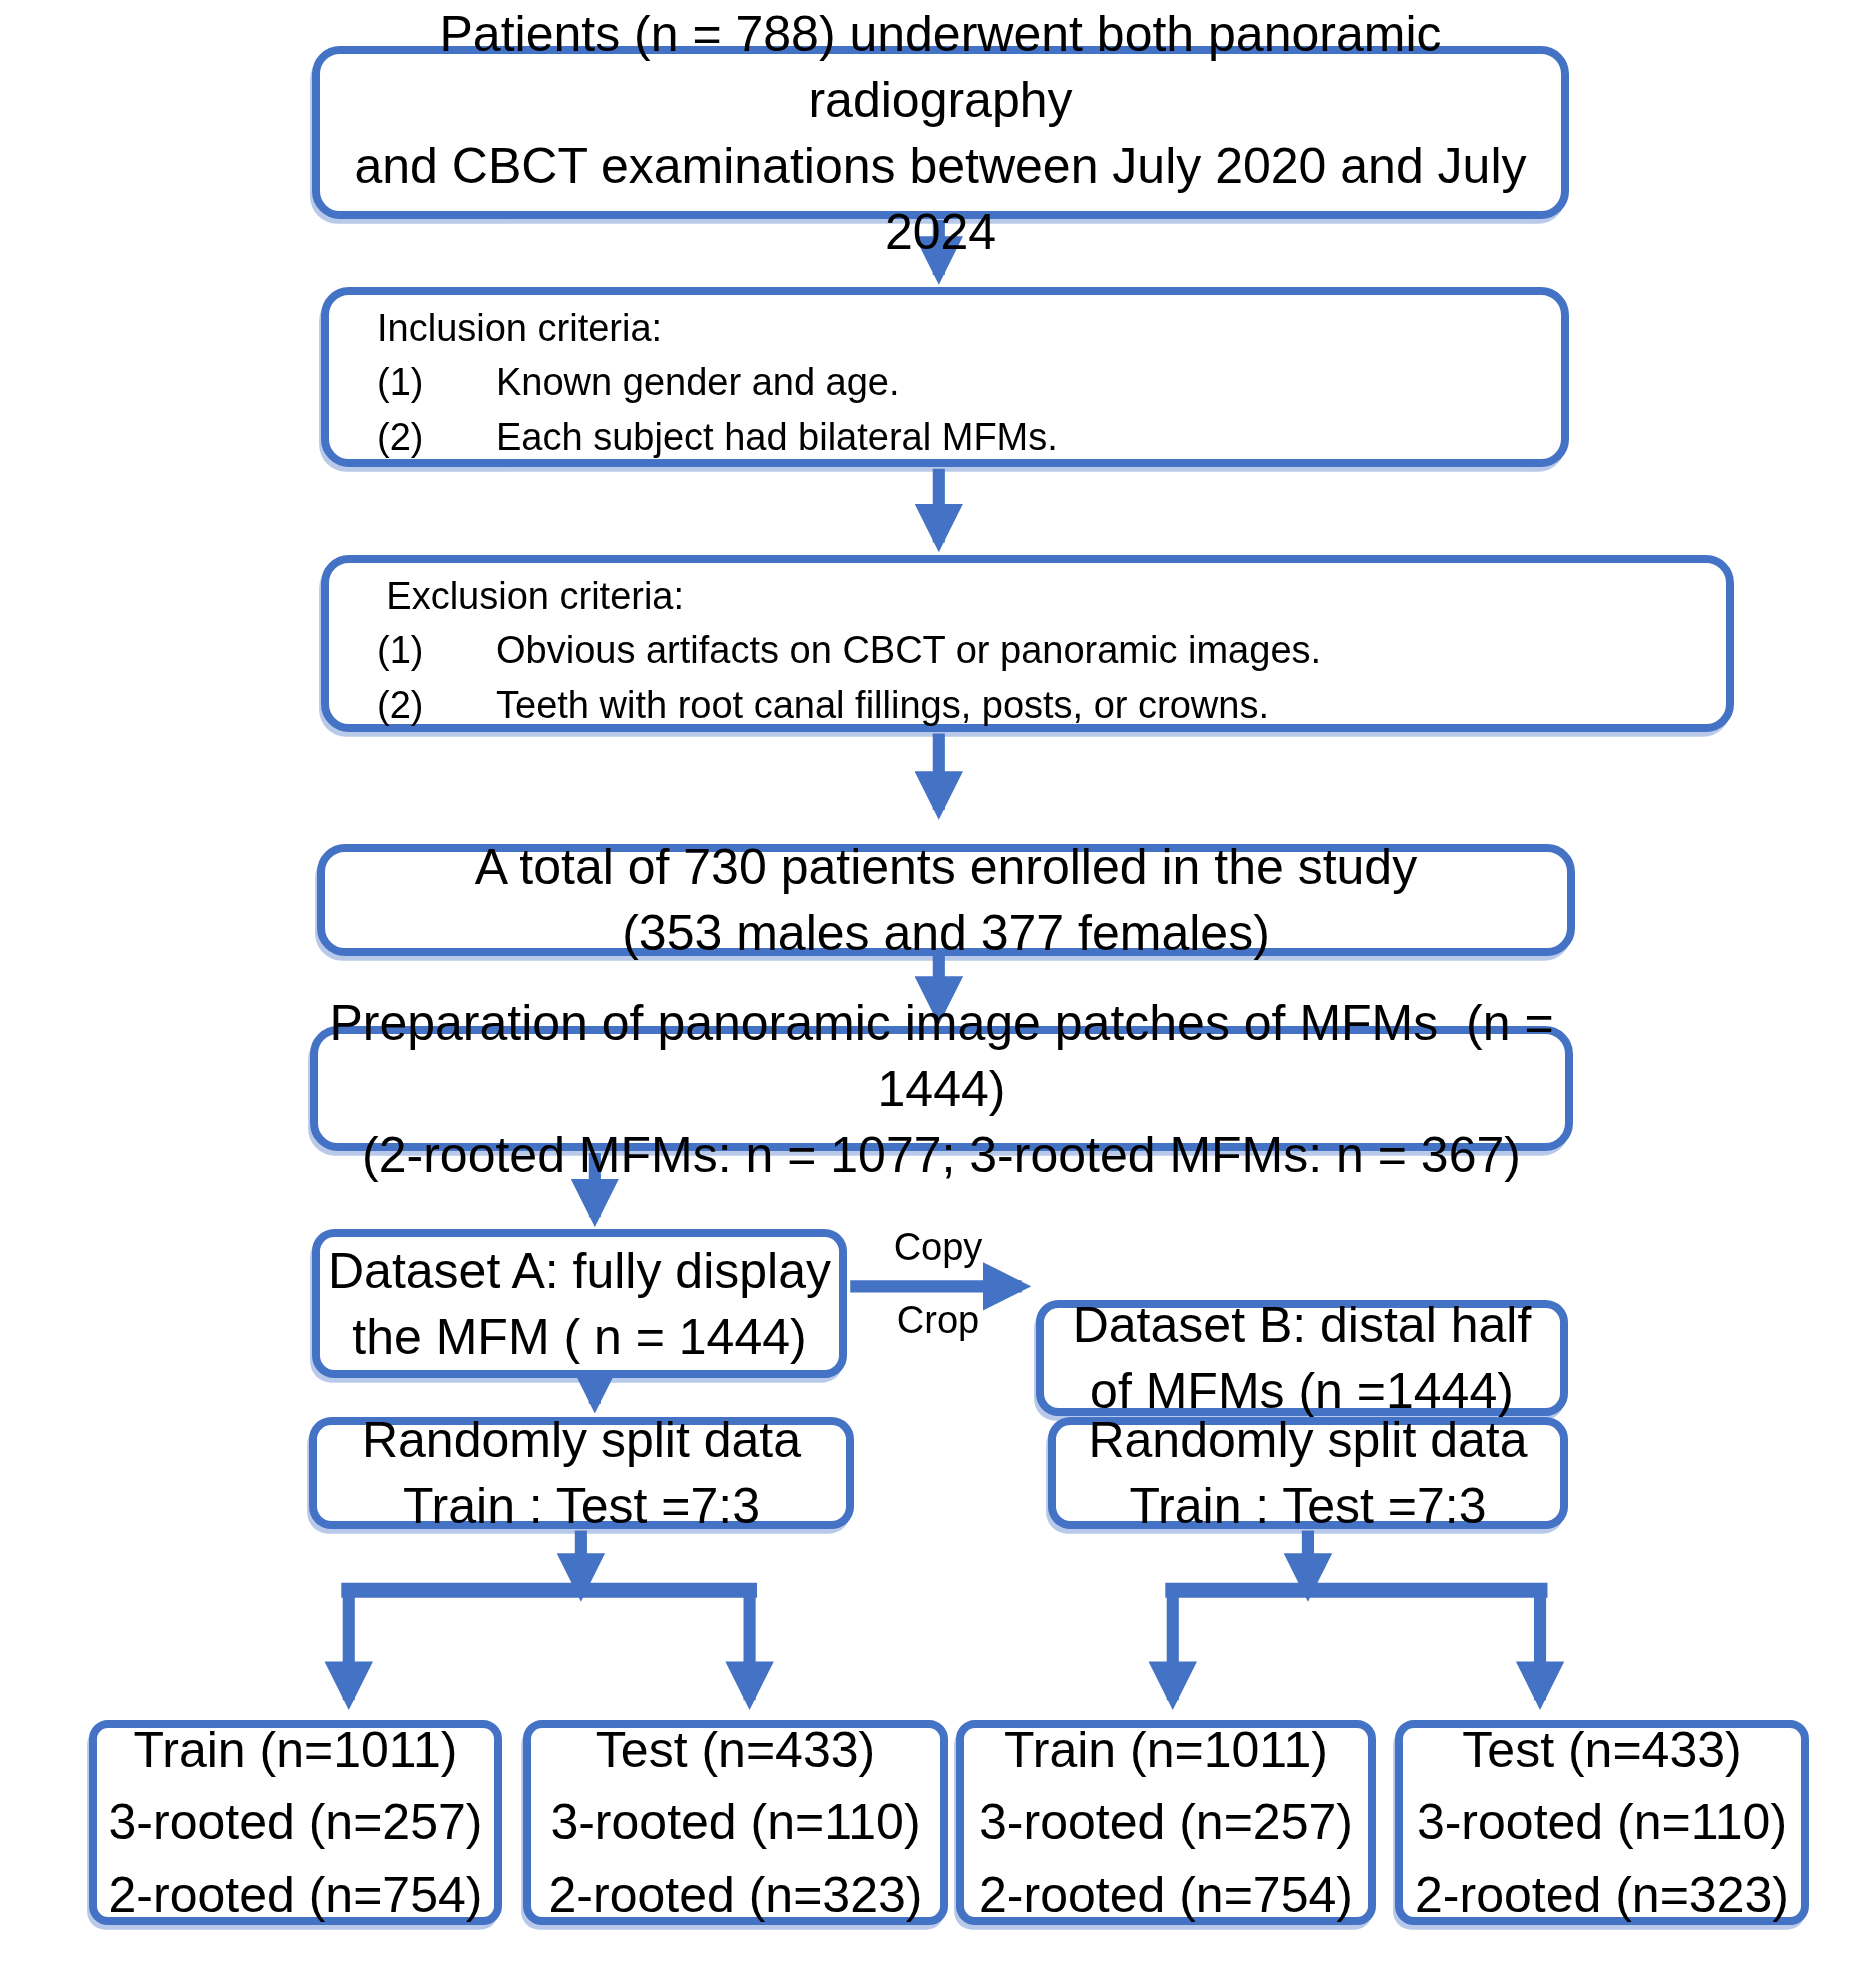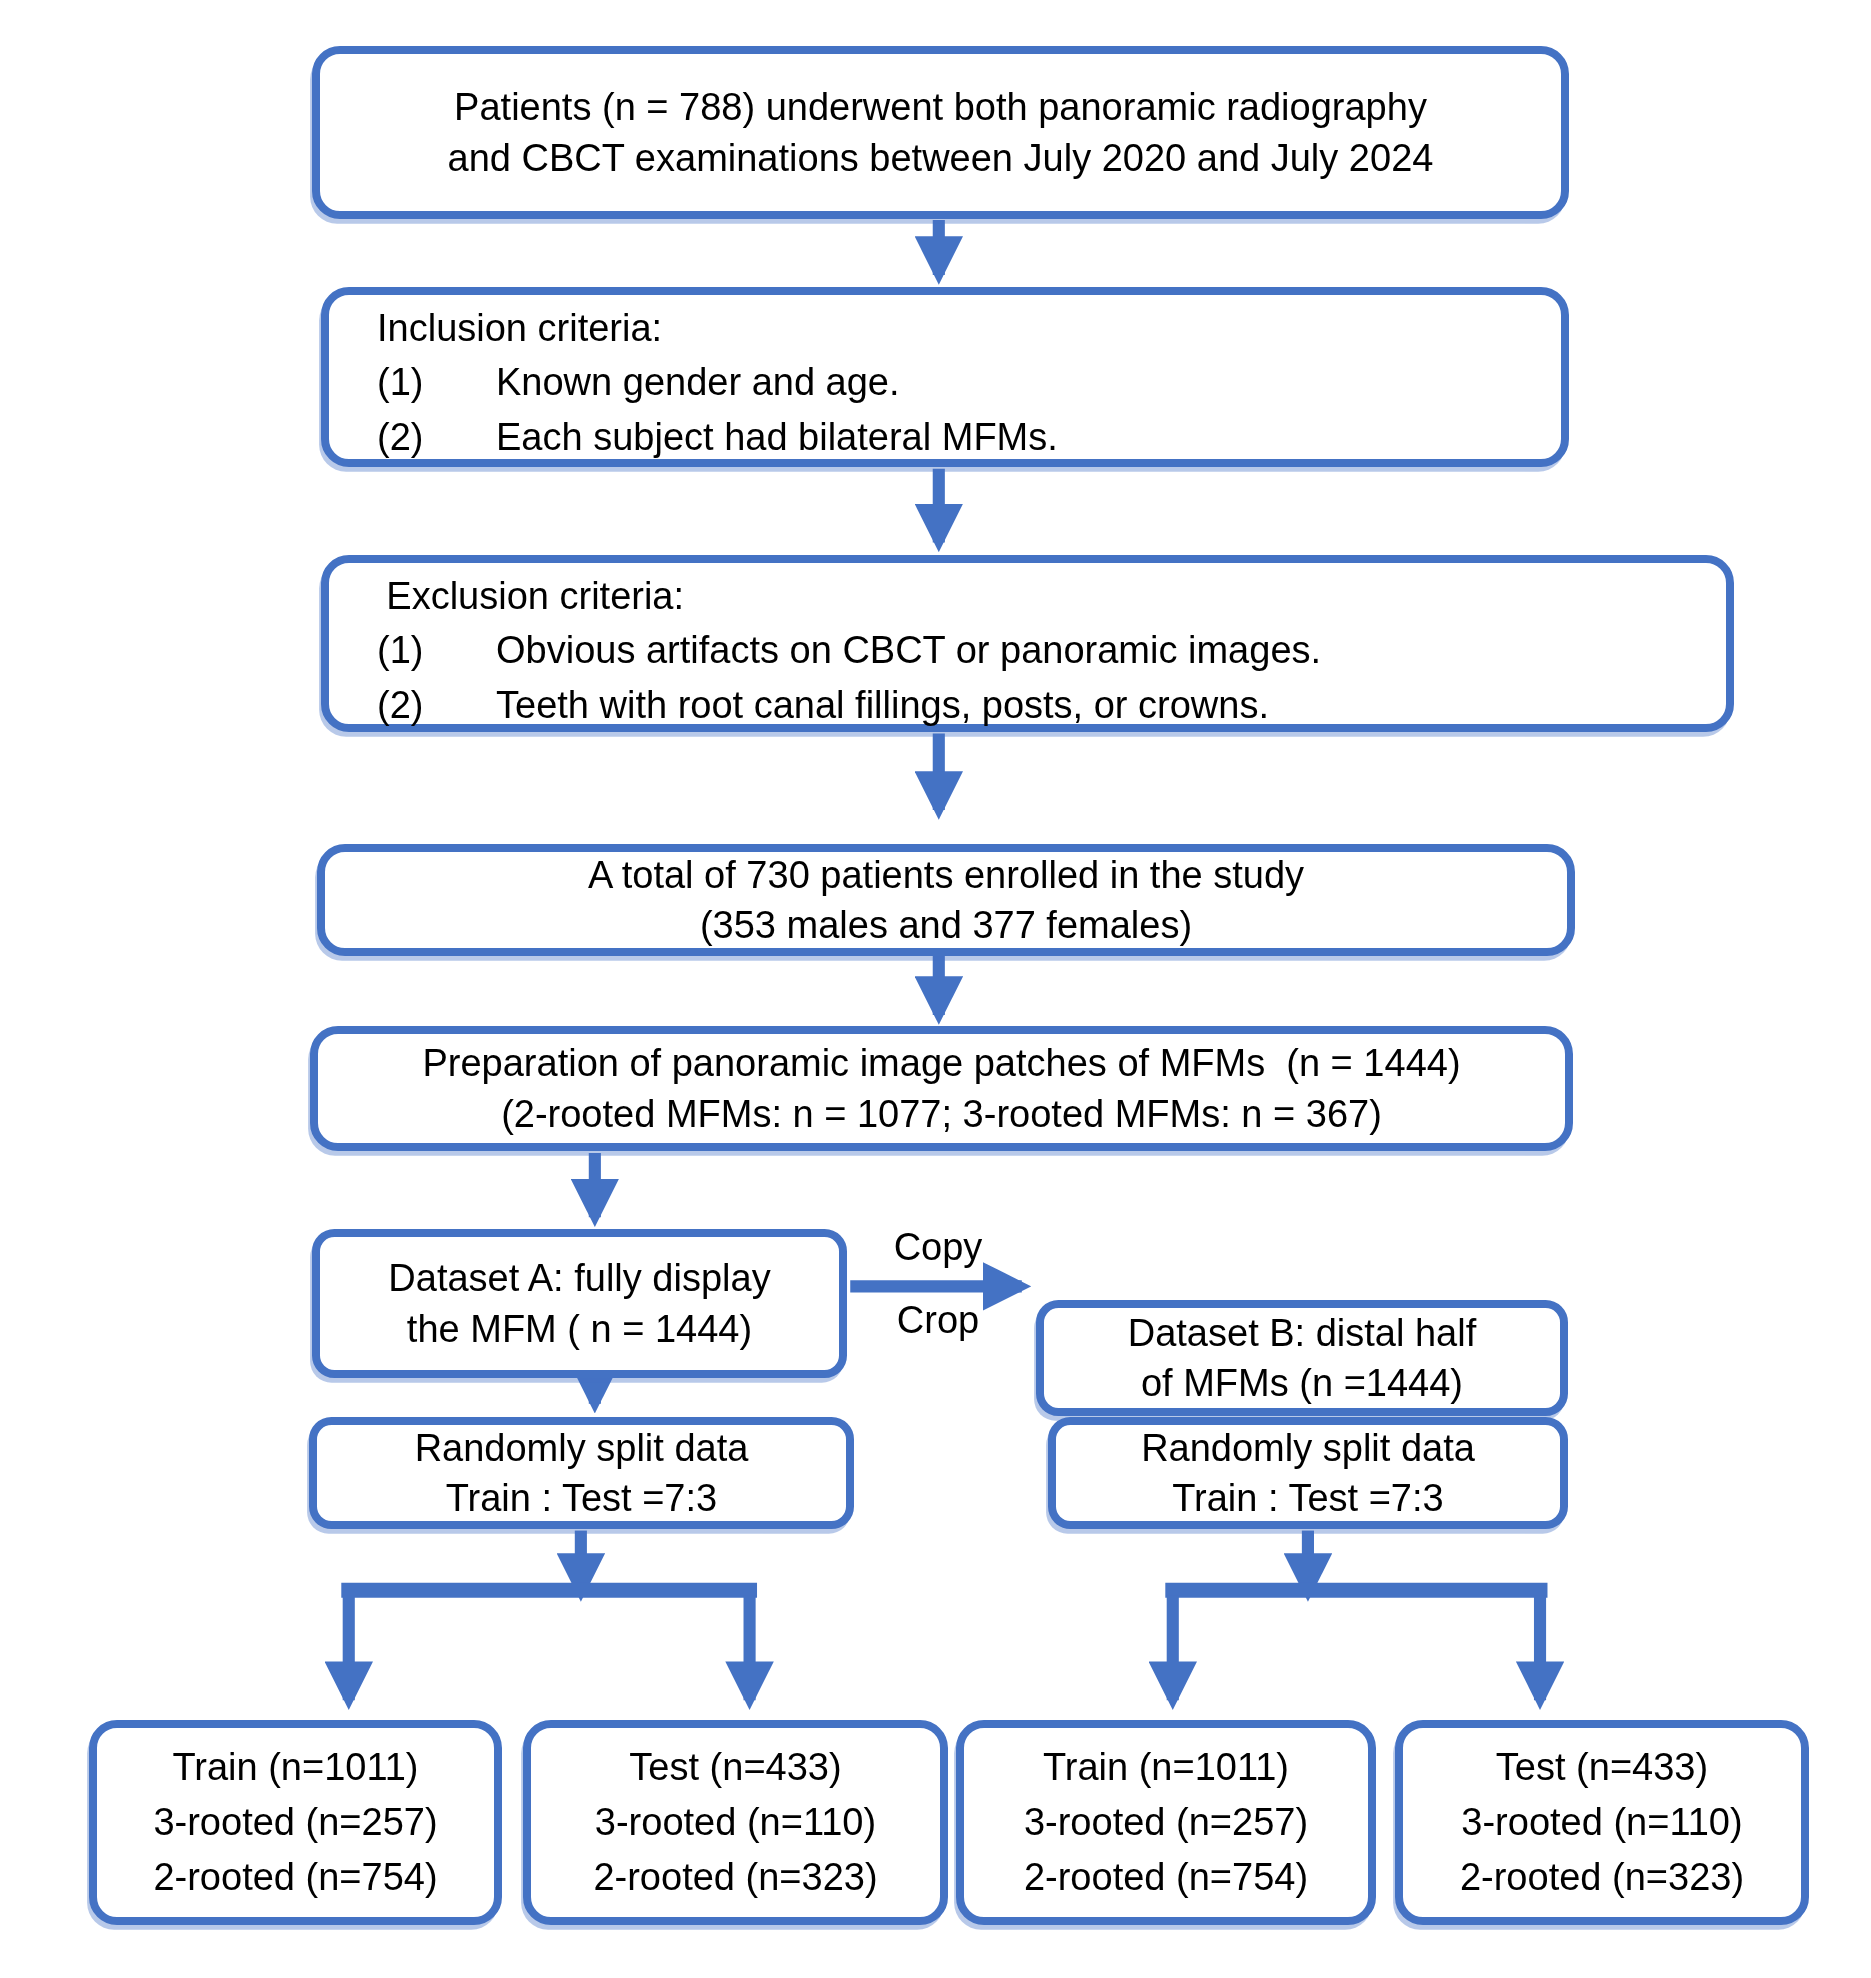--- a/index.html
+++ b/index.html
@@ -7,23 +7,23 @@
     position:relative;width:1872px;height:1978px;background:#ffffff;
     font-family:"Liberation Sans",sans-serif;color:#000;overflow:hidden;
   }
   .node{
     position:absolute;box-sizing:border-box;background:#ffffff;
     border:8.4px solid #4472C4;border-radius:28px;
     display:flex;align-items:center;justify-content:center;
     box-shadow:-2.8px 5.6px 0 -0.9px rgba(68,114,196,0.38);
   }
   .node-text{
-    white-space:pre-wrap;text-align:center;font-size:38px;line-height:1.32;
+    white-space:pre-wrap;text-align:center;font-size:50px;line-height:1.32;
   }
-  .leaf{border-radius:28px;}
+  .leaf{border-radius:19px;}
   .leaf .node-text{line-height:1.45;}
   .small{border-radius:22.4px;}
   .criteria{
     flex-direction:column;align-items:stretch;justify-content:space-between;
     text-align:left;padding:5.6px 28px 5.6px 48px;
   }
   .crit-title{font-size:38px;line-height:1.44;}
   .crit-title.indent{padding-left:9.3px;}
   .crit-item{display:grid;grid-template-columns:119px 1fr;font-size:38px;line-height:1.44;}
   .float-label{

